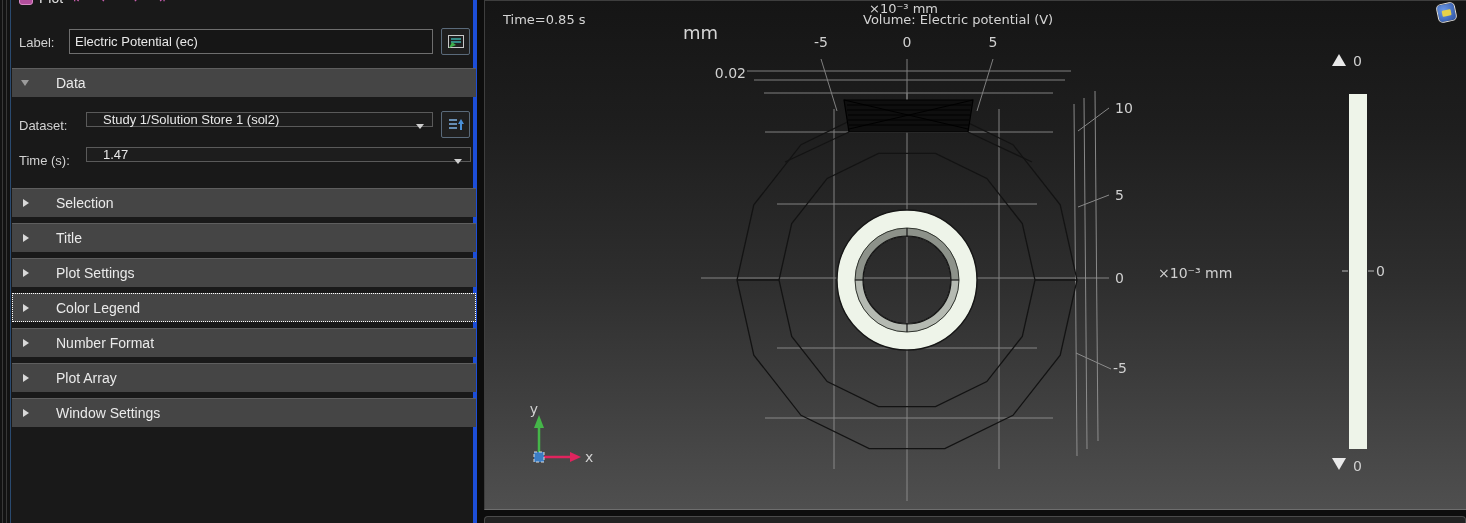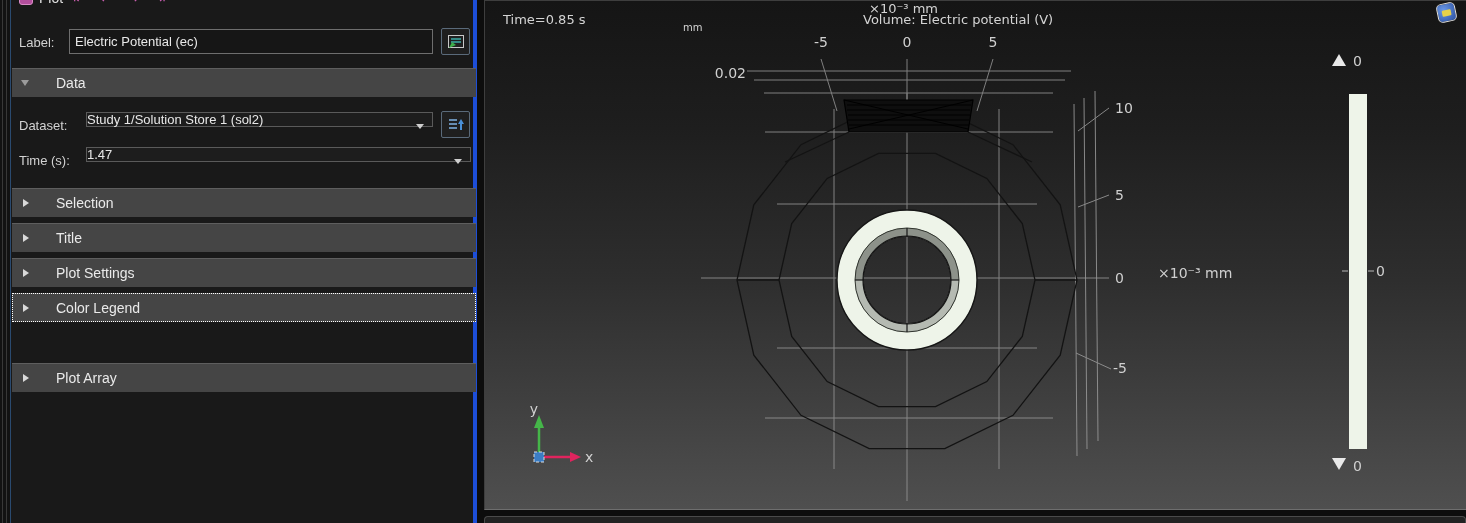--- a/index.html
+++ b/index.html
@@ -33,35 +33,35 @@
   .sec{position:absolute;left:1px;width:464px;height:29px;background:#454545;border-top:1px solid #5e5e5e;
        display:flex;align-items:center;cursor:pointer;}
   .sec-label{margin-left:44px;color:#eaeaea;font-size:14px;}
   .tri-right{position:absolute;left:11px;width:0;height:0;border-left:6px solid #d9d9d9;
              border-top:4.5px solid transparent;border-bottom:4.5px solid transparent;}
   .tri-down{position:absolute;left:9px;width:0;height:0;border-top:6px solid #9b9b9b;
             border-left:4.5px solid transparent;border-right:4.5px solid transparent;}
   .sec.focused{outline:1px dotted #ffffff;outline-offset:-1px;}
 
   .combo{position:absolute;height:15px;background:#1d1d1d;border:1px solid #5a5a5a;color:#e8e8e8;
-         display:flex;align-items:center;font-size:13px;cursor:pointer;}
+         display:flex;align-items:center;padding-left:16px;font-size:13px;cursor:pointer;}
   .combo-arrow{position:absolute;right:8px;top:11px;width:0;height:0;border-top:5px solid #d0d0d0;
                border-left:4px solid transparent;border-right:4px solid transparent;}
   .combo-dataset{left:75px;top:112px;width:347px;}
   .combo-time{left:75px;top:147px;width:385px;}
   .ds-label{top:118px;}
   .time-label{top:153px;}
 
   
   .graphics{position:absolute;left:484px;top:0;width:1152px;height:510px;
             background:linear-gradient(180deg,#151515 0%,#1e1e1e 25%,#2e2e2e 55%,#444444 85%,#4f4f4f 100%);
             border:1px solid #3e3e3e;border-bottom:1px solid #6e6e6e;}
   .gfx-text{position:absolute;color:#d4d4d4;font-family:"DejaVu Sans",sans-serif;font-size:13px;white-space:nowrap;}
   .gfx-time{left:18px;top:11px;}
-  .gfx-mm{left:198px;top:21px;font-size:10px;}
+  .gfx-mm{left:198px;top:21px;font-size:18px;}
   .gfx-xscale{left:384px;top:0px;}
   .gfx-title{left:378px;top:11px;}
   .gfx-svg{position:absolute;left:0;top:0;}
   .snapshot-icon{position:absolute;left:952px;top:2px;width:19px;height:19px;border:1px solid #e6e6e6;
                  border-radius:5px;background:radial-gradient(circle at 35% 35%,#6c9ae8,#2a4fa0);
                  transform:rotate(-12deg);}
   .snapshot-inner{position:absolute;left:4px;top:6px;width:9px;height:6px;background:#e8d24a;border-radius:1px;}
 
   
   .bottom-edge{position:absolute;left:484px;top:516px;width:982px;height:7px;background:#222222;
@@ -138,23 +138,31 @@
       <span class="sec-label">Title</span>
     </div>
     <div class="sec" style="top:258px">
       <span class="tri-right"></span>
       <span class="sec-label">Plot Settings</span>
     </div>
     <div class="sec focused" style="top:293px">
       <span class="tri-right"></span>
       <span class="sec-label">Color Legend</span>
     </div>
+    <div class="sec" style="top:328px">
+      <span class="tri-right"></span>
+      <span class="sec-label">Number Format</span>
+    </div>
     <div class="sec" style="top:363px">
       <span class="tri-right"></span>
       <span class="sec-label">Plot Array</span>
+    </div>
+    <div class="sec" style="top:398px">
+      <span class="tri-right"></span>
+      <span class="sec-label">Window Settings</span>
     </div>
   </div>
 
   <div class="graphics">
 
     <div class="gfx-text gfx-time">Time=0.85 s</div>
     <div class="gfx-text gfx-mm">mm</div>
     <div class="gfx-text gfx-xscale">×10⁻³ mm</div>
     <div class="gfx-text gfx-title">Volume: Electric potential (V)</div>
 

